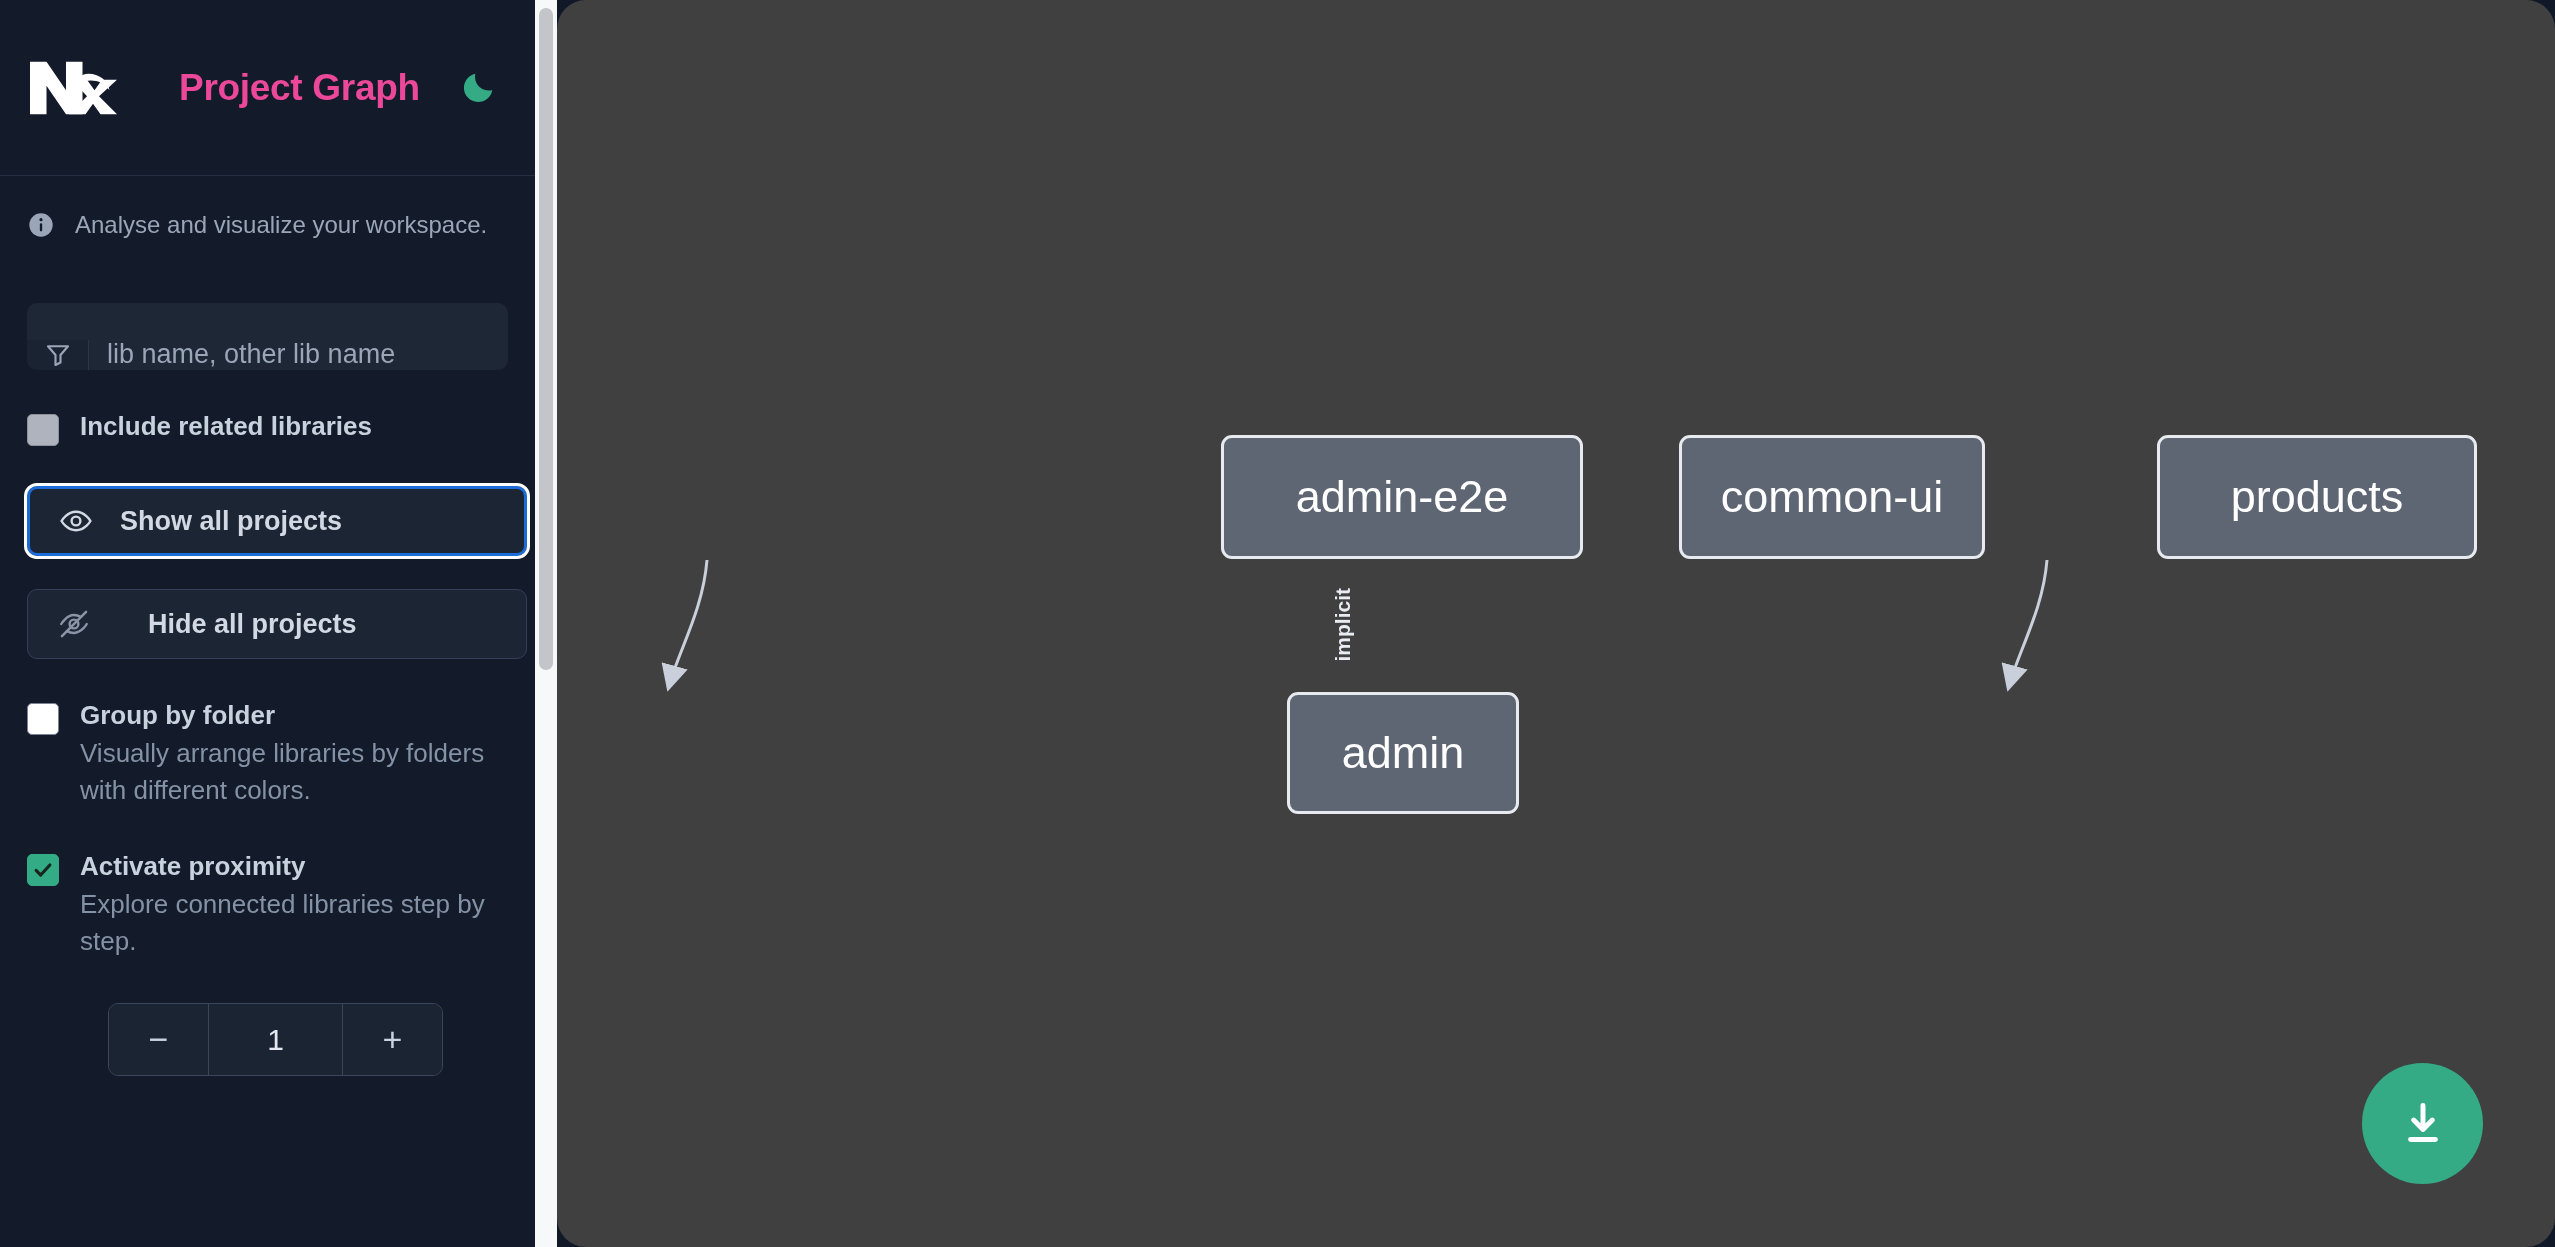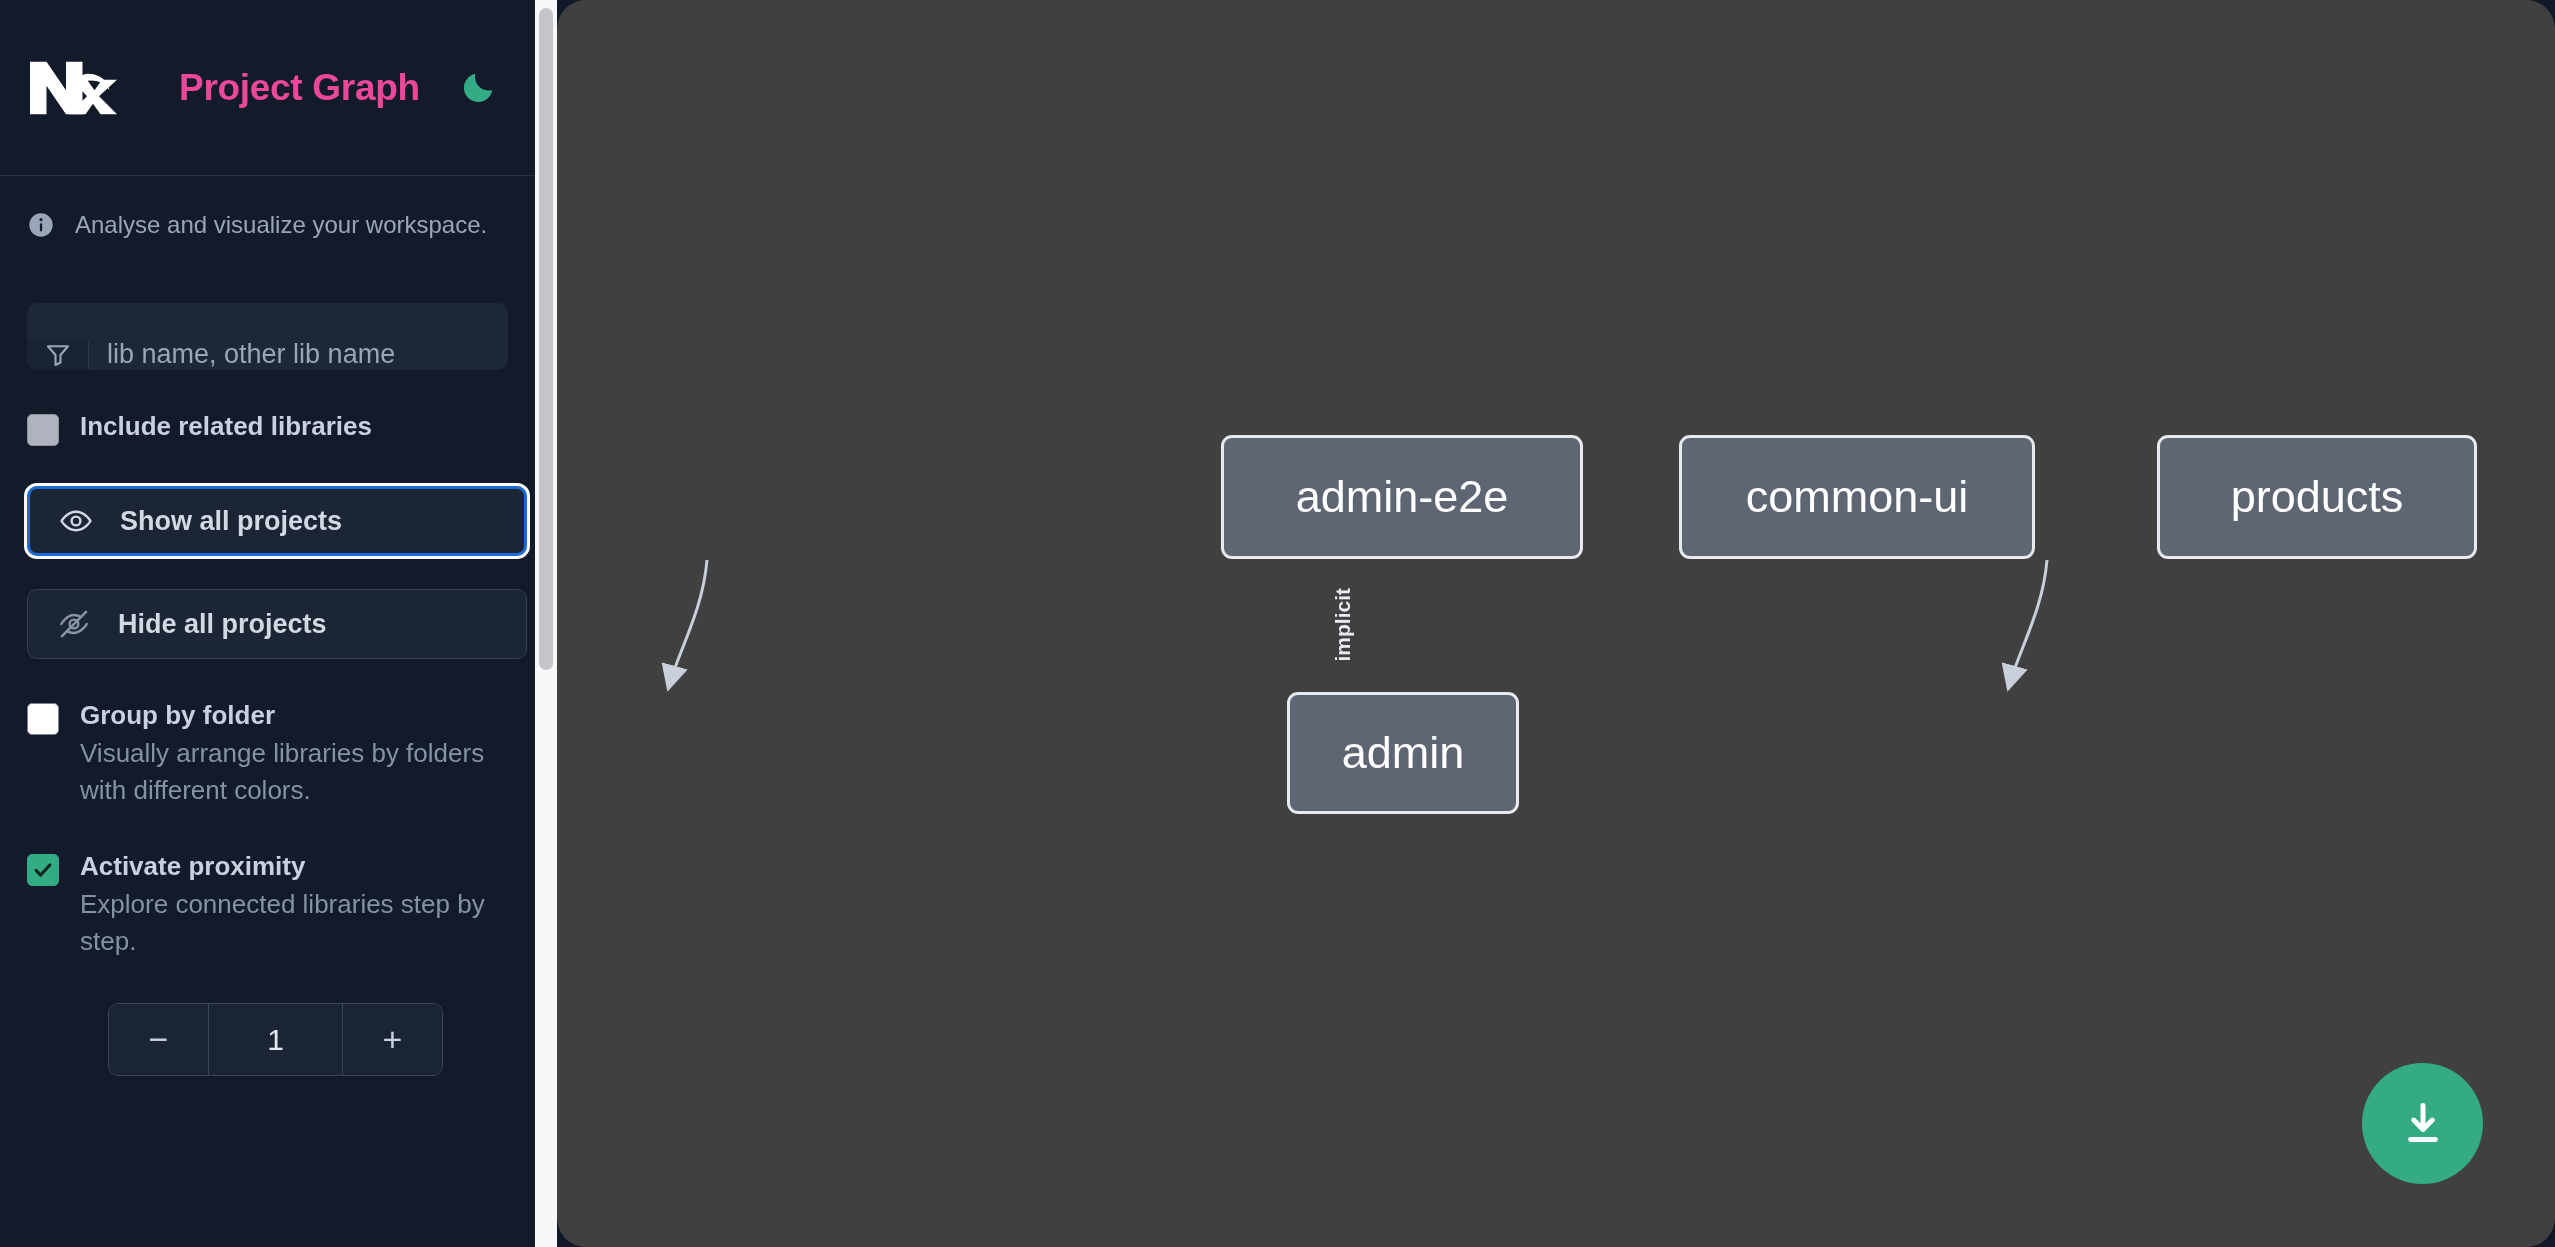--- a/index.html
+++ b/index.html
@@ -114,21 +114,21 @@
     position: relative;
     width: 500px; height: 70px;
     display: flex; align-items: center;
     background: #1c2534;
     border: 1px solid #34405a;
     border-radius: 10px;
     padding-left: 29px;
     cursor: pointer;
     color: #d2d9e5;
   }
-  .big-btn + .big-btn { margin-top: 33px; }
+  .big-btn + .big-btn { margin-top: 33px; gap: 30px; }
   .big-btn.focused {
     border: 3px solid #1a6dd8;
     outline: 3px solid #ffffff;
     outline-offset: 0px;
   }
   .big-btn .bicon { width: 34px; height: 34px; flex: 0 0 auto; }
   .big-btn .blabel {
     margin-left: 27px; font-size: 27px; font-weight: 700;
     white-space: nowrap;
   }
@@ -305,21 +305,21 @@
       <defs>
         <marker id="arrow" markerWidth="9" markerHeight="9" refX="7" refY="4.5" orient="auto">
           <path d="M0 0 L9 4.5 L0 9 Z" fill="#c9d0db"></path>
         </marker>
       </defs>
       <path d="M150 560 C 146 610, 122 650, 112 686" fill="none" stroke="#c9d0db" stroke-width="3" marker-end="url(#arrow)"></path>
       <path d="M1490 560 C 1486 610, 1462 650, 1452 686" fill="none" stroke="#c9d0db" stroke-width="3" marker-end="url(#arrow)"></path>
     </svg>
 
     <div class="gnode" style="left:664px;  top:435px; width:362px; height:124px;">admin-e2e</div>
-    <div class="gnode" style="left:1122px; top:435px; width:356px; height:124px;">common-ui</div>
+    <div class="gnode" style="left:1122px; top:435px; width:306px; height:124px;">common-ui</div>
     <div class="gnode" style="left:1600px; top:435px; width:320px; height:124px;">products</div>
 
     <div class="gnode" style="left:730px;  top:692px; width:232px; height:122px;">admin</div>
 
     <div class="edge-label" style="left:774px;  top:588px;">implicit</div>
 
     <div id="download-fab">
       <svg viewBox="0 0 24 24" width="52" height="52">
         <path d="M12 3.5v10.5M12 14.5l-4.3-4.3M12 14.5l4.3-4.3" fill="none" stroke="#ffffff" stroke-width="2.3" stroke-linecap="round" stroke-linejoin="round"></path>
         <line x1="6.3" y1="19.2" x2="17.7" y2="19.2" stroke="#ffffff" stroke-width="2.3" stroke-linecap="round"></line>

